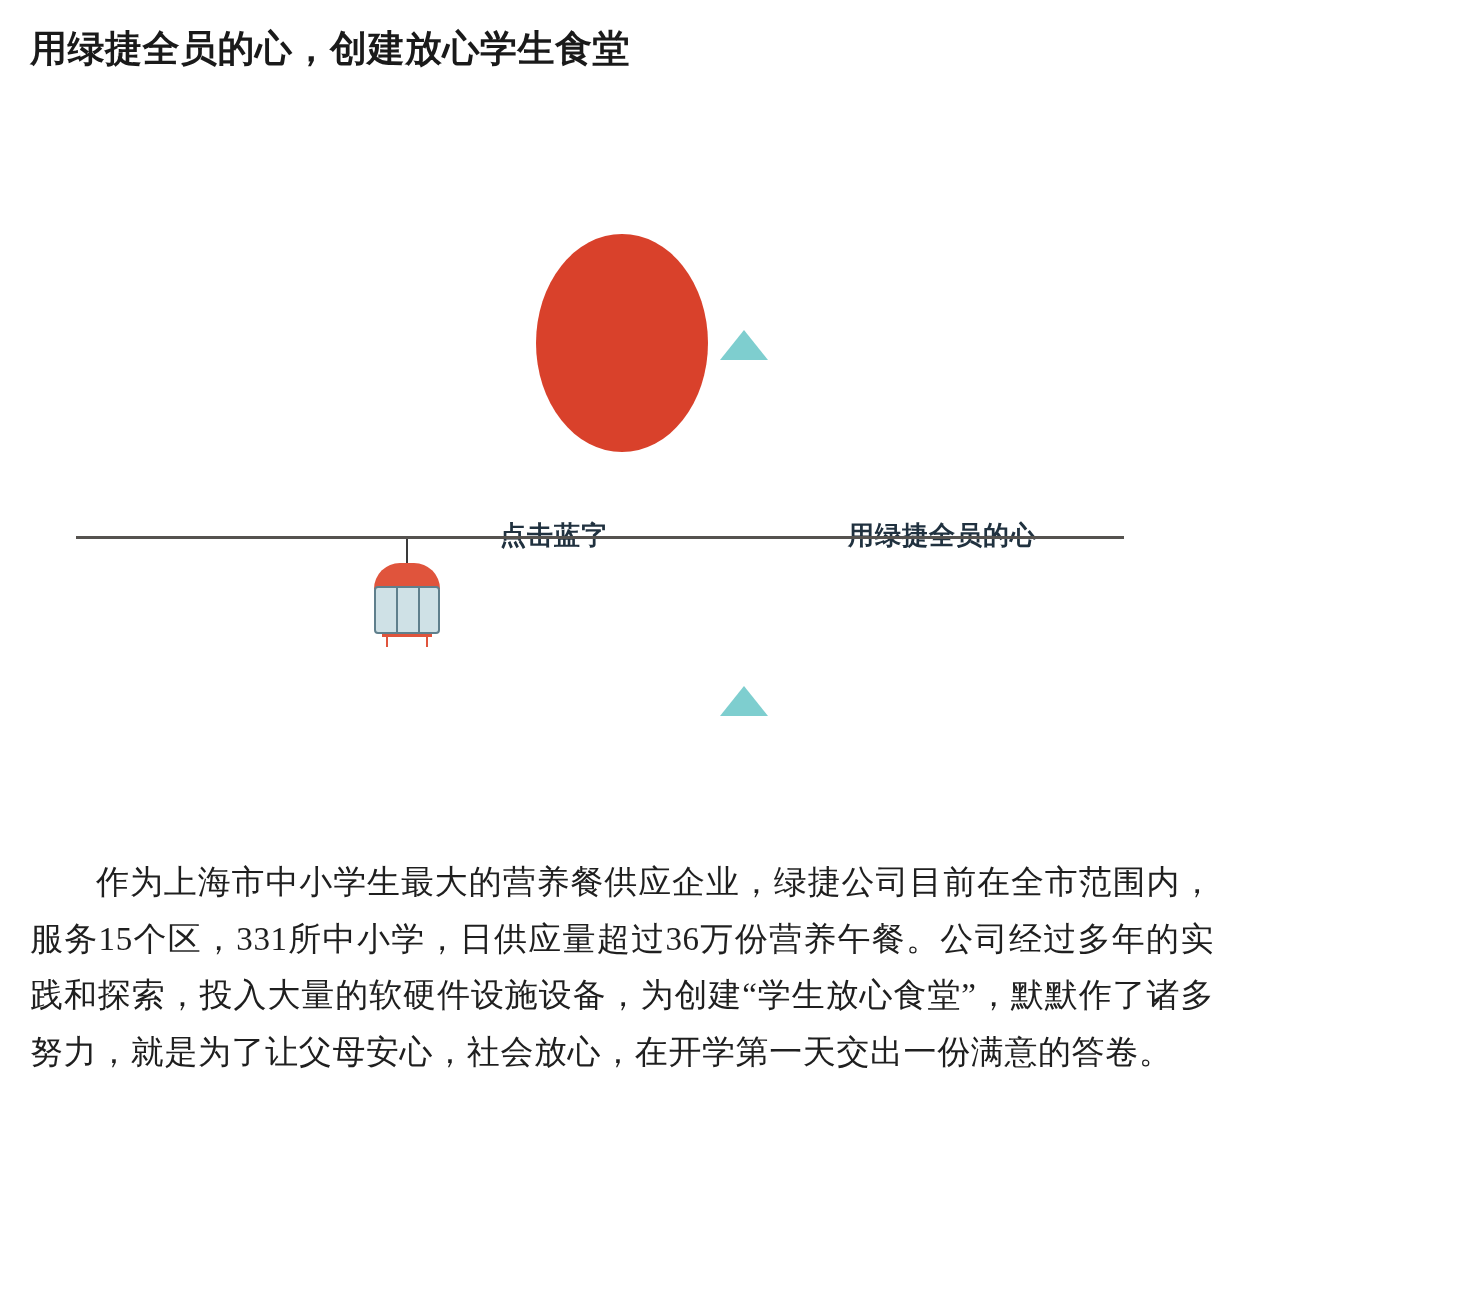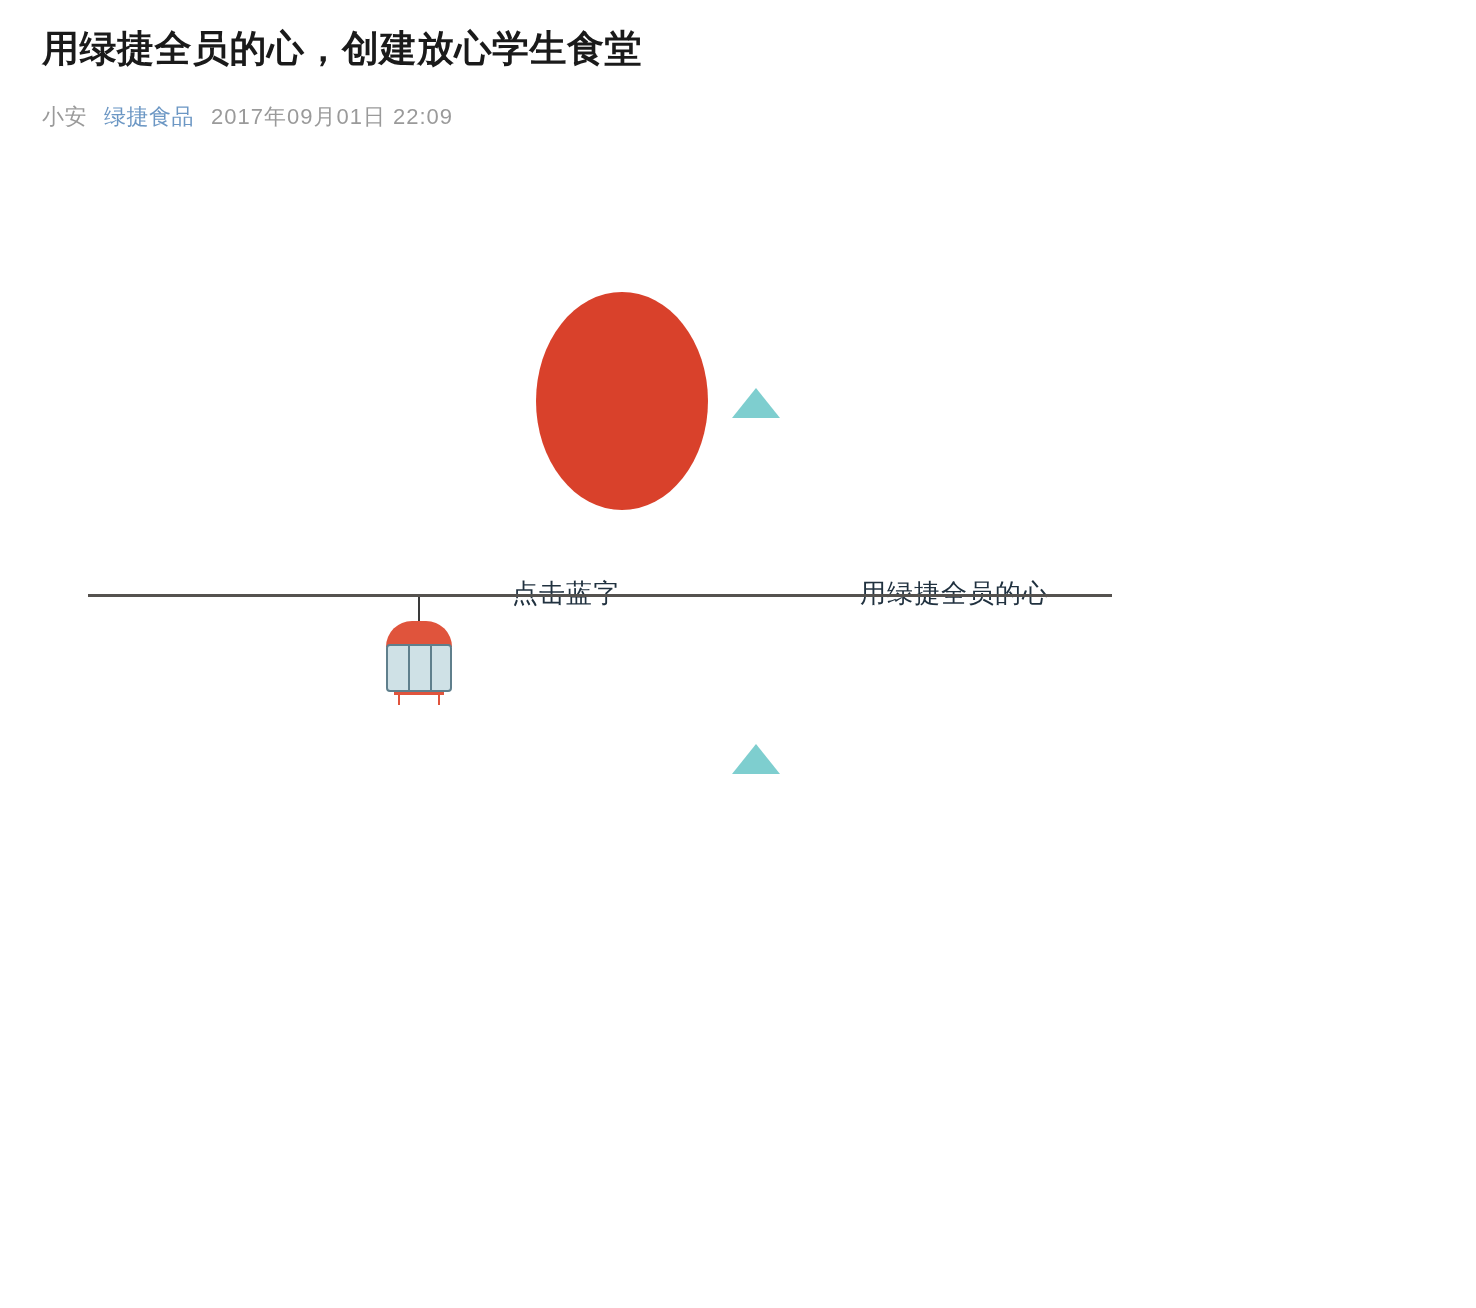--- a/index.html
+++ b/index.html
@@ -10,21 +10,21 @@
   body {
     width: 1476px;
     min-height: 1308px;
     font-family: "Liberation Sans", sans-serif;
     color: #2b2b2b;
     -webkit-font-smoothing: antialiased;
   }
   .page {
     width: 1244px;
     box-sizing: border-box;
-    padding: 0 42px;
+    padding: 0 30px;
   }
   .article-title {
     font-size: 37px;
     font-weight: bold;
     line-height: 1.35;
     letter-spacing: 0.5px;
     color: #1a1a1a;
     margin: 24px 0 0 0;
     font-family: "Liberation Sans", sans-serif;
   }
@@ -60,21 +60,21 @@
   .blob {
     width: 172px;
     height: 218px;
     background: #d9412b;
     border-radius: 50% 50% 50% 50% / 50% 50% 50% 50%;
   }
   .banner-label {
     position: absolute;
     top: 410px;
     font-size: 26px;
-    font-weight: normal;
+    font-weight: bold;
     color: #20313f;
     letter-spacing: 1px;
     white-space: nowrap;
   }
   .banner-label.left { left: 470px; }
   .banner-label.right { left: 818px; }
 
   .tri {
     position: absolute;
     width: 0;
@@ -178,25 +178,20 @@
   .p-indent { text-indent: 2em; }
   .para-gap { height: 46px; }
 </style>
 </head>
 <body>
 
 <div class="page">
 
   <h1 class="article-title">用绿捷全员的心，创建放心学生食堂</h1>
 
-  <div class="meta-row">
-    <span class="meta-author">小安</span>
-    <span class="meta-account">绿捷食品</span>
-    <span class="meta-date">2017年09月01日 22:09</span>
-  </div>
 
   <div class="banner">
     <div class="tri tri-up"></div>
     <div class="banner-center">
       <div class="blob"></div>
     </div>
     <div class="banner-label left">点击蓝字</div>
     <div class="banner-label right">用绿捷全员的心</div>
     <div class="tri tri-down-shape"></div>
 
@@ -206,14 +201,15 @@
       <div class="gondola-top"></div>
       <div class="gondola-body"></div>
       <div class="gondola-base"></div>
       <div class="gondola-legs"></div>
     </div>
   </div>
 
 
   <div class="para-gap"></div>
 
+  <p class="body-text p-indent">作为上海市中小学生最大的营养餐供应企业，绿捷公司目前在全市范围内，服务15个区，331所中小学，日供应量超过36万份营养午餐。公司经过多年的实践和探索，投入大量的软硬件设施设备，为创建“学生放心食堂”，默默作了诸多努力，就是为了让父母安心，社会放心，在开学第一天交出一份满意的答卷。</p>
 
 </div>
 
 </body></html>

